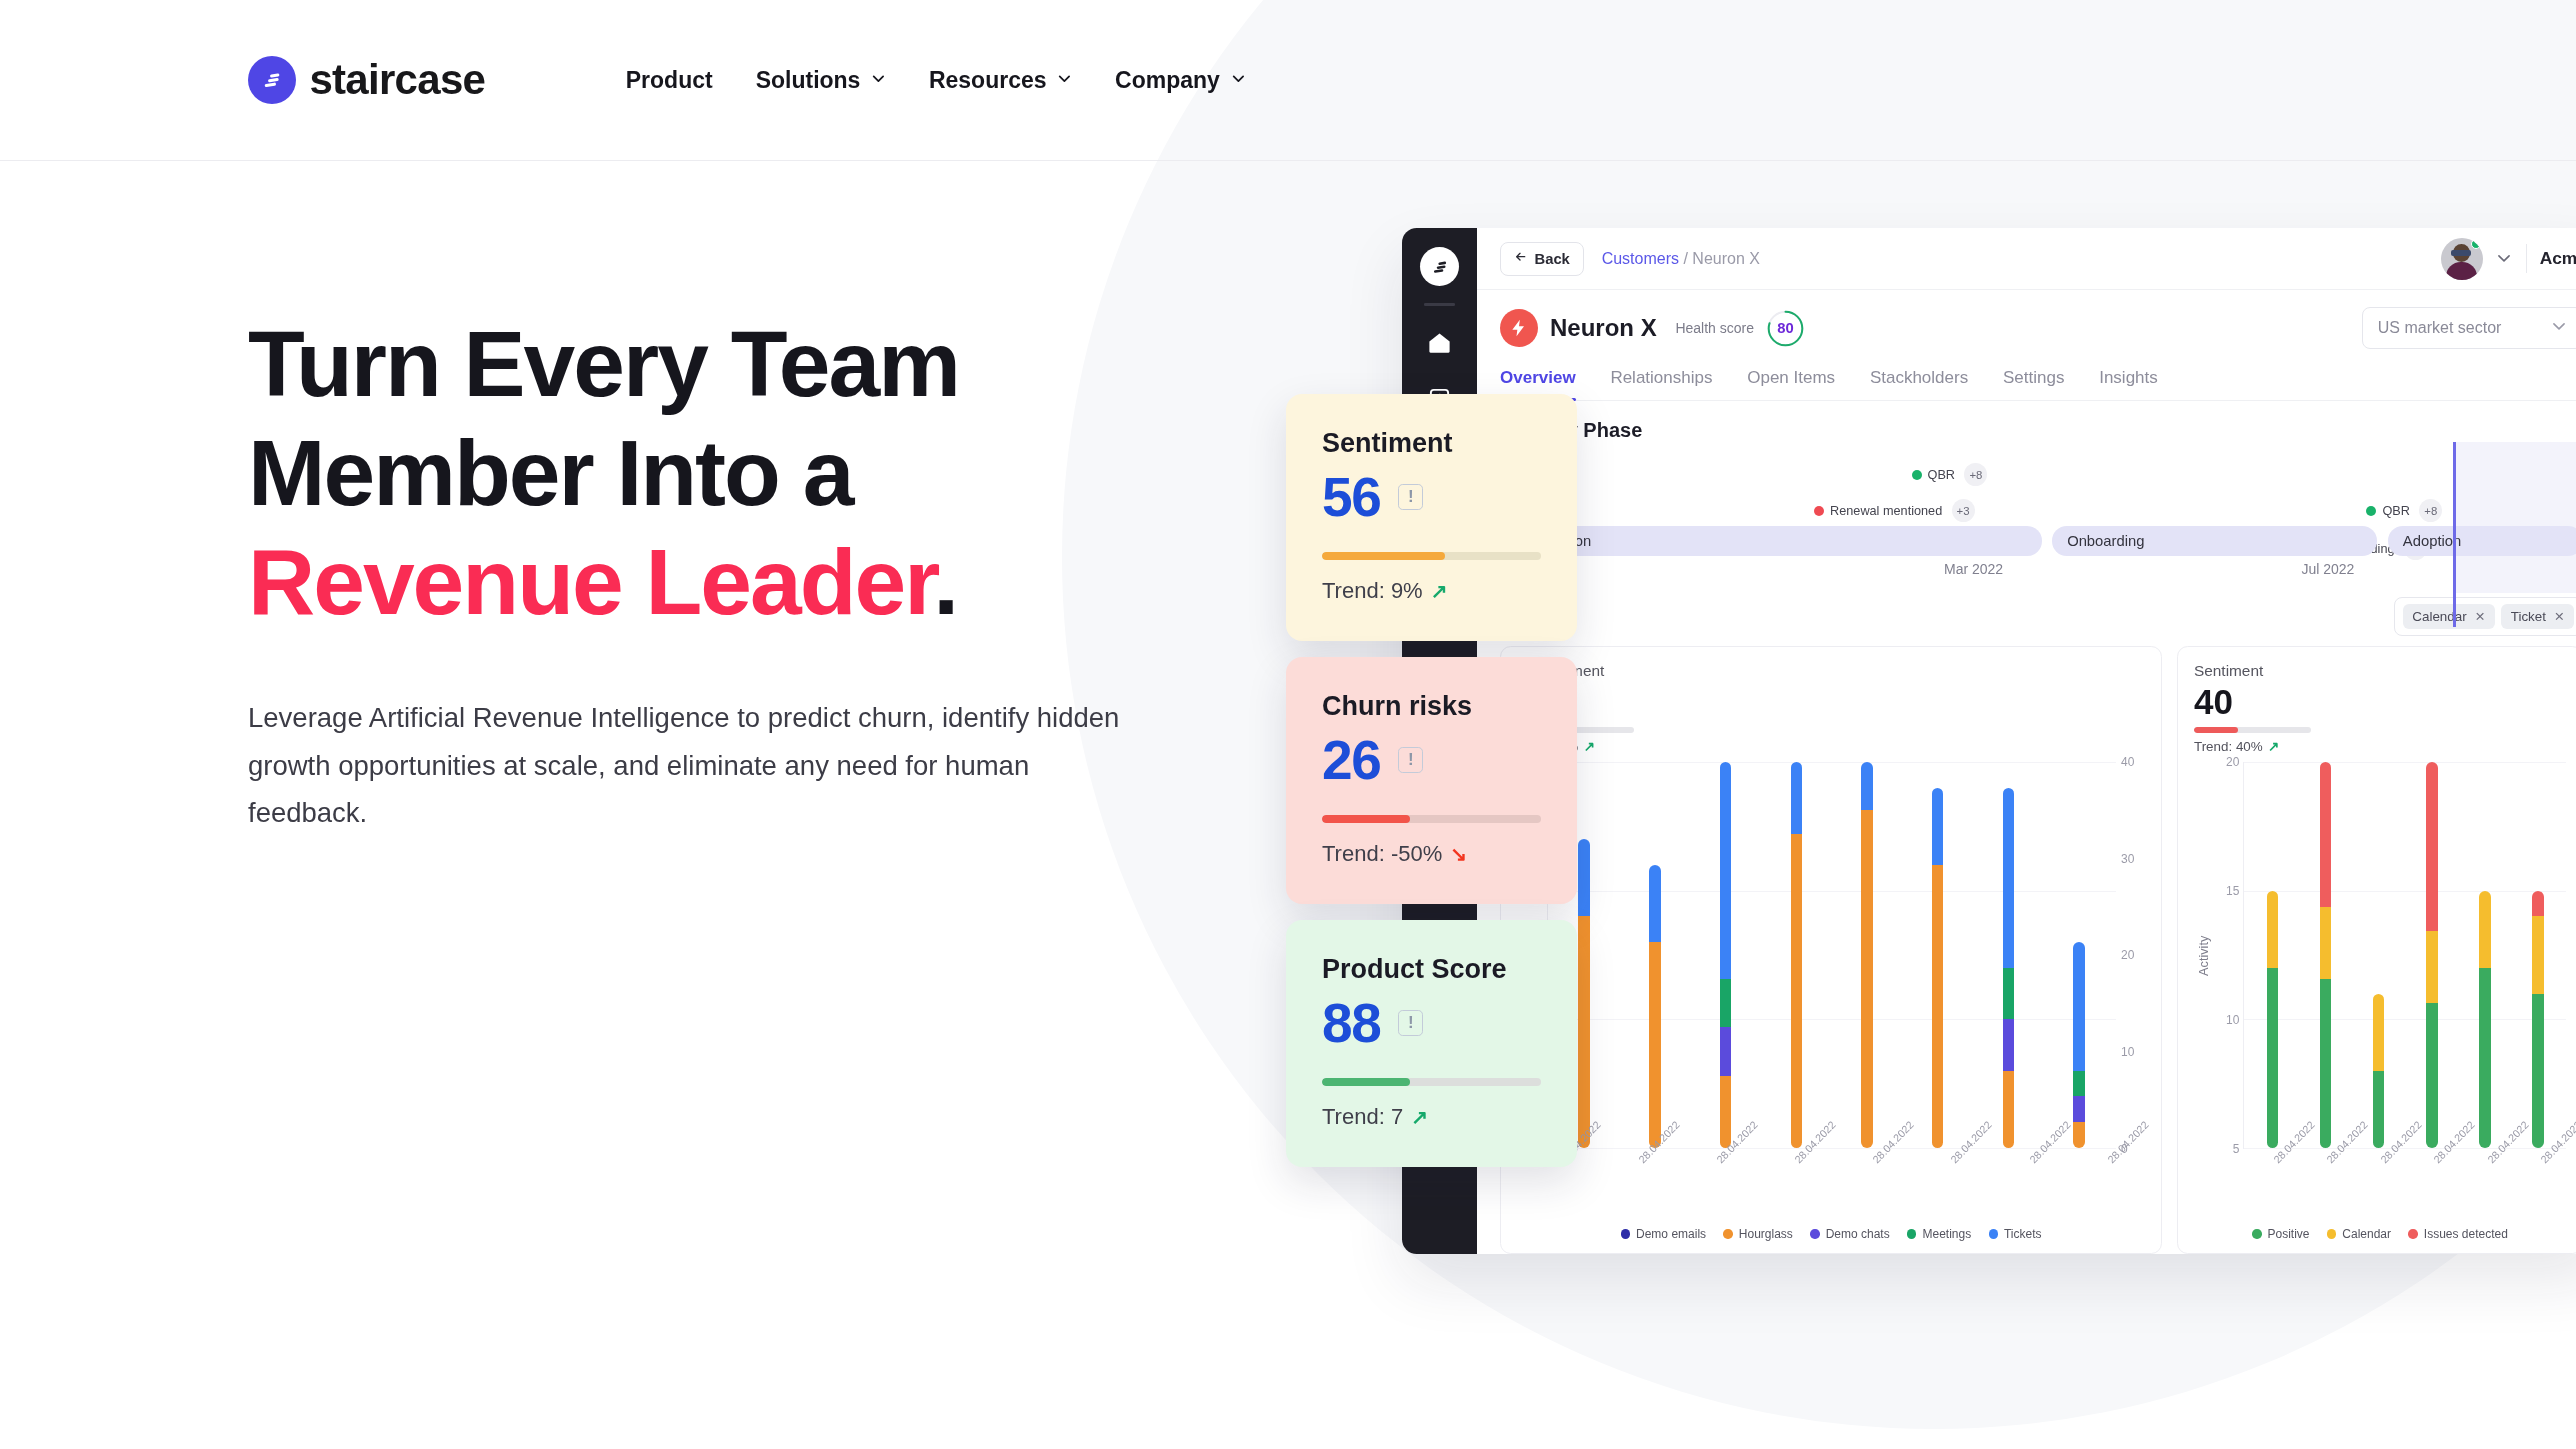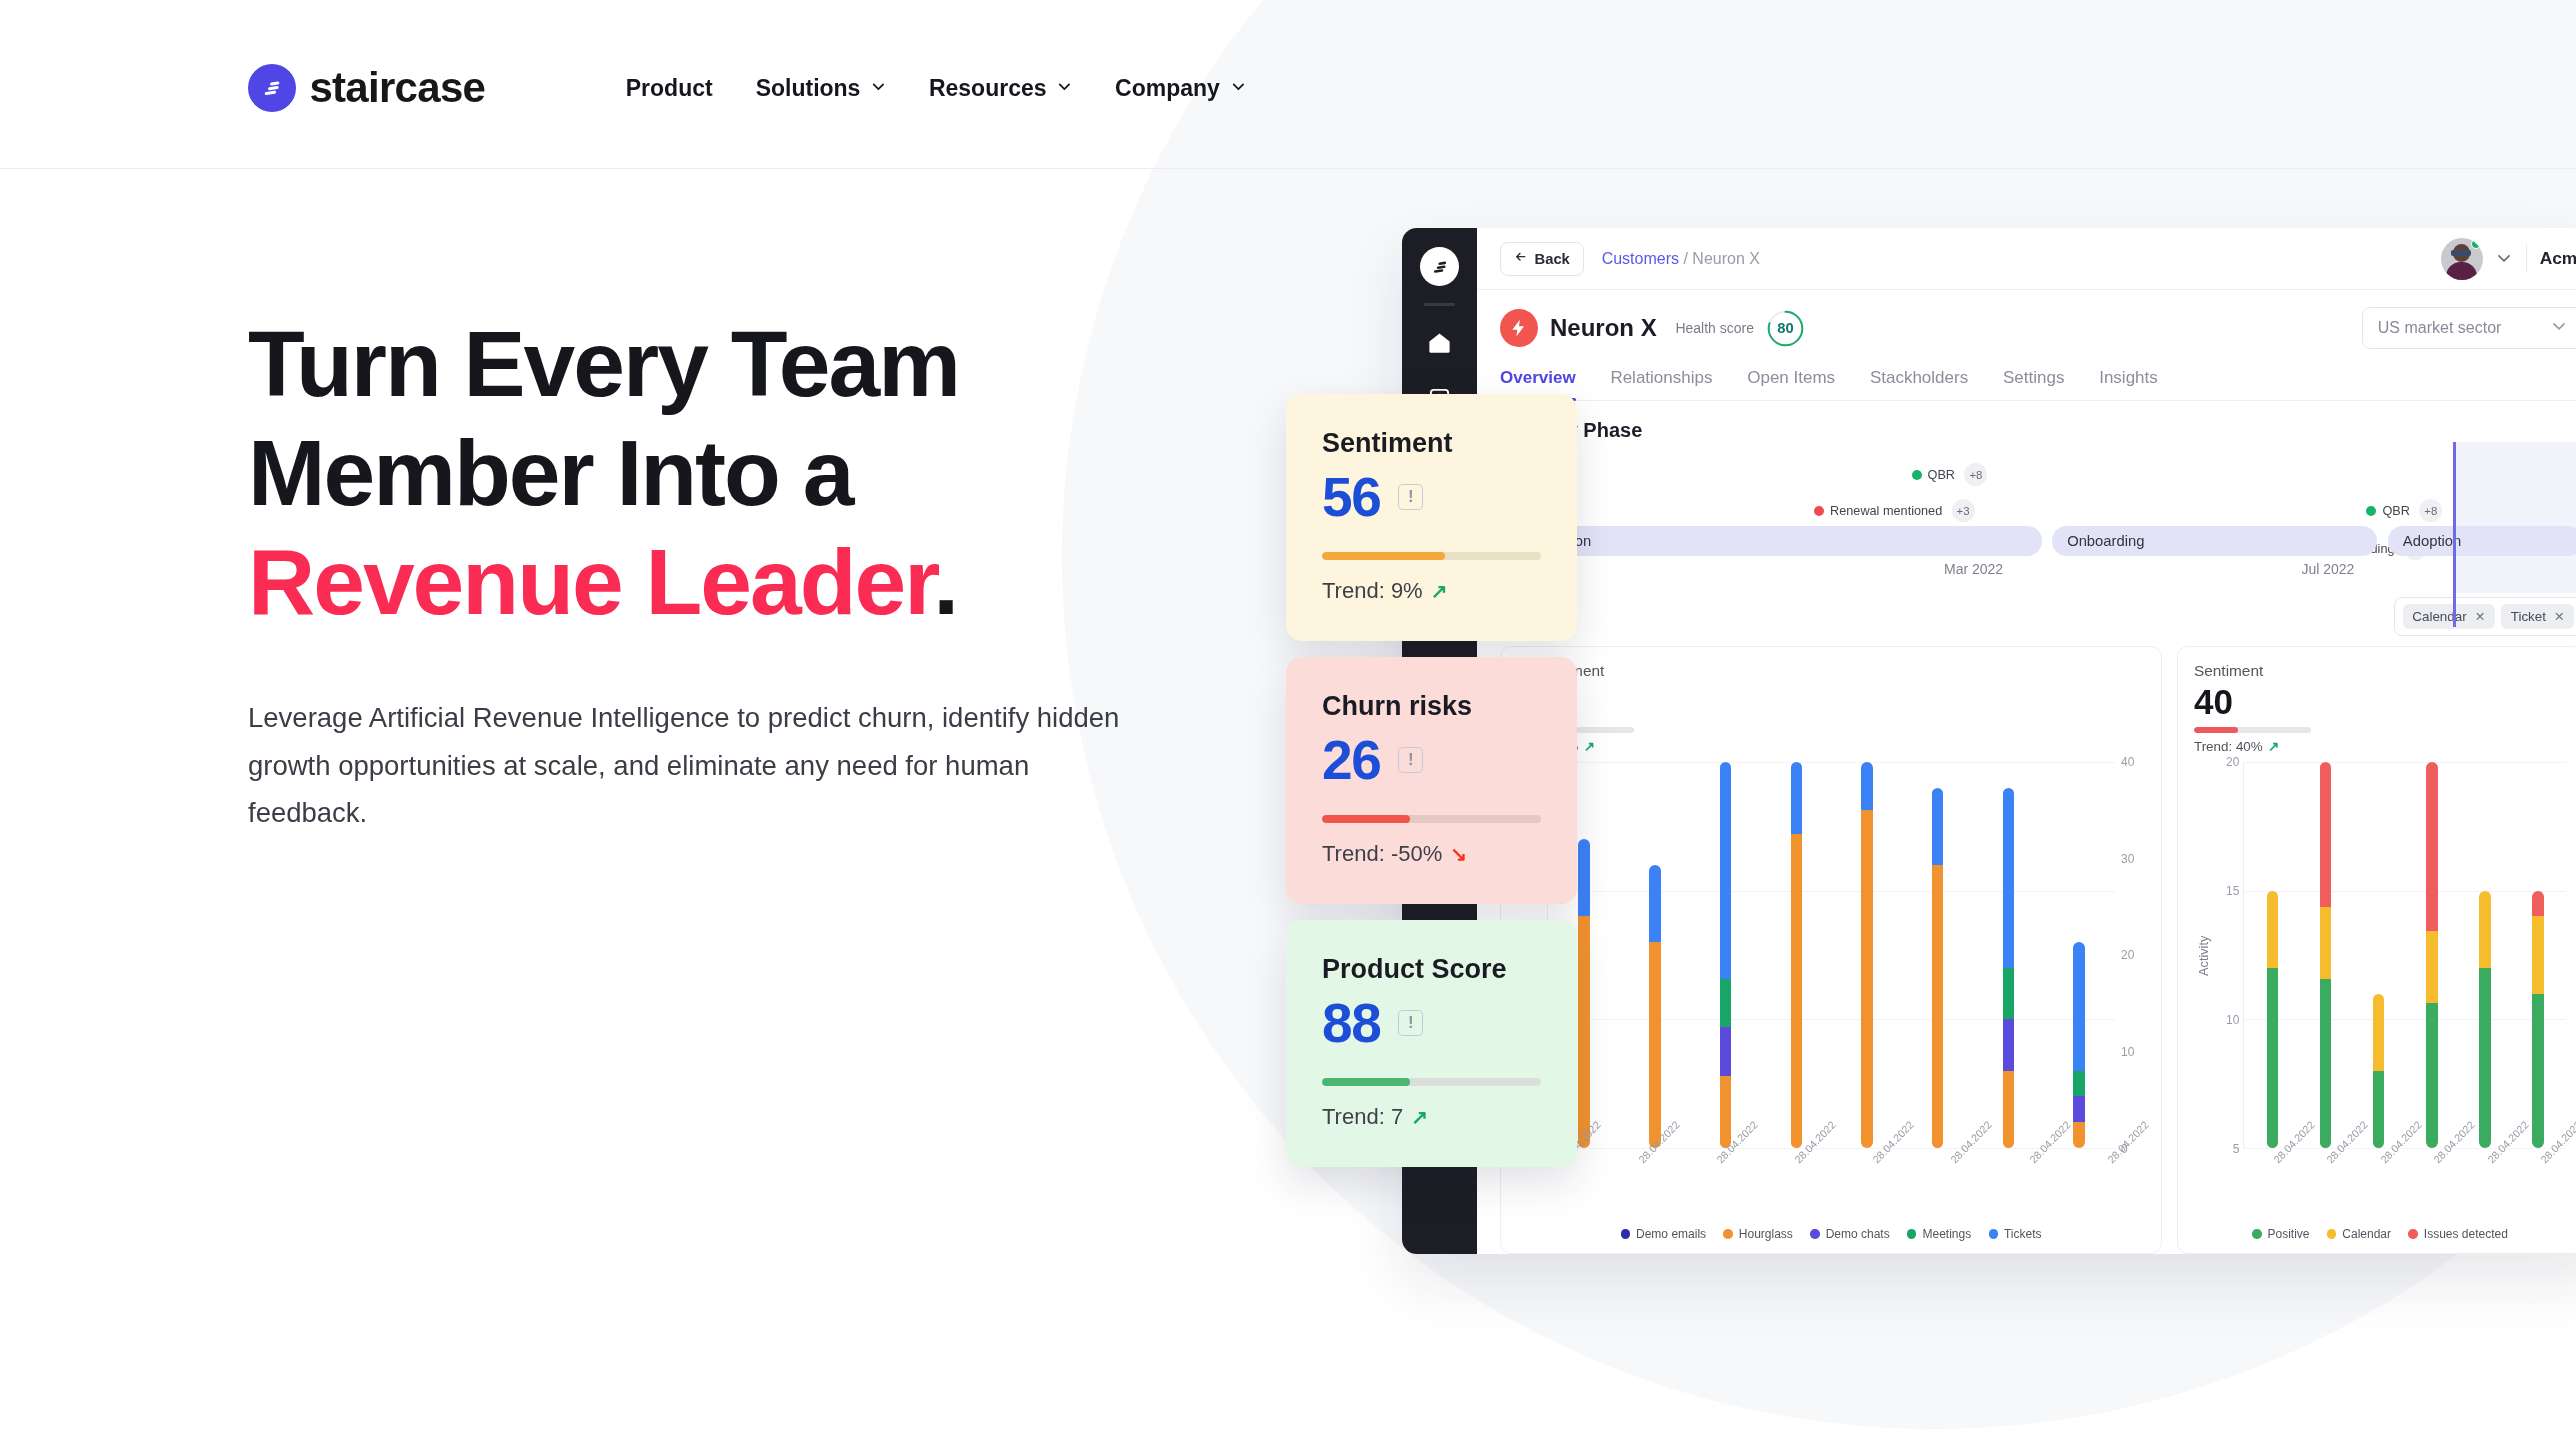--- a/index.html
+++ b/index.html
@@ -16,21 +16,21 @@
     position: absolute;
     left: 1062px; top: -315px;
     width: 1744px; height: 1744px;
     border-radius: 50%;
     background: #f7f8fa;
     z-index: 0;
   }
 
   
   .nav {
-    position: absolute; left:0; top:8px; width:2576px; height:161px;
+    position: absolute; left:0; top:0; width:2576px; height:161px;
     z-index: 30;
     border-bottom: 0.7px solid #ececf0;
     display: flex; align-items: center;
   }
   .nav-inner { display:flex; align-items:center; width:100%; padding: 0 248px 0 248px; }
   .logo-wrap { display:flex; align-items:center; gap:13.4px; }
   .logo-mark {
     width:48px; height:48px; border-radius:50%; background:#4f46e5;
     display:flex; align-items:center; justify-content:center; flex-shrink:0;
   }
@@ -107,21 +107,21 @@
 
   .dash-head { padding: 17.4px 20px 0 23px; display:flex; align-items:center; gap:12px; }
   .cust-logo {
     width:38px; height:38px; border-radius:50%; background:#f0564f;
     display:flex; align-items:center; justify-content:center; flex-shrink:0;
   }
   .cust-name { font-size:24px; font-weight:700; color:#1c1c26; white-space:nowrap; }
   .health-lbl { font-size:14px; color:#7c7c8a; margin-left:6.7px; white-space:nowrap; }
   .ring { width:39px; height:39px; position:relative; flex-shrink:0; }
   .ring .rv { position:absolute; inset:0; display:flex; align-items:center; justify-content:center;
-              font-size:14.8px; font-weight:700; color:#0f766e; }
+              font-size:14.8px; font-weight:700; color:#6d28d9; }
   .sector {
     margin-left:auto; width:221px; height:42px; border:0.7px solid #e5e6ec; border-radius:8px;
     background:#fff; display:flex; align-items:center; padding:0 14.8px; cursor:pointer;
     font-size:16px; color:#8a8a98; white-space:nowrap;
   }
   .sector .chev2 { margin-left:auto; }
 
   .tabs { display:flex; align-items:flex-end; gap:0; padding: 19px 0 0 23px;
           border-bottom:0.7px solid #eff0f3; }
   .tab { font-size:17px; color:#8d8d9b; padding: 0 17.4px 12px 17.4px; cursor:pointer; white-space:nowrap; position:relative; }

